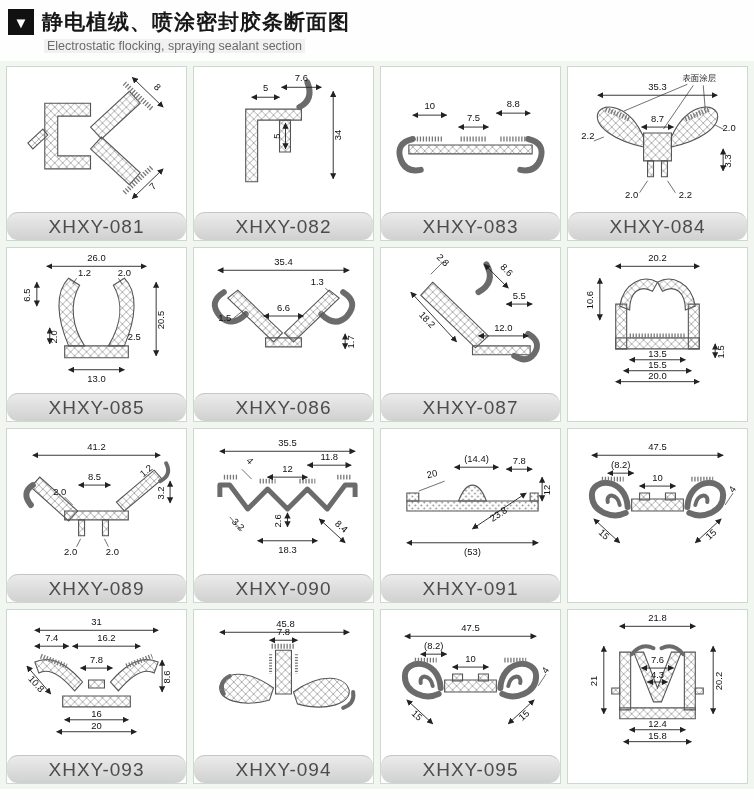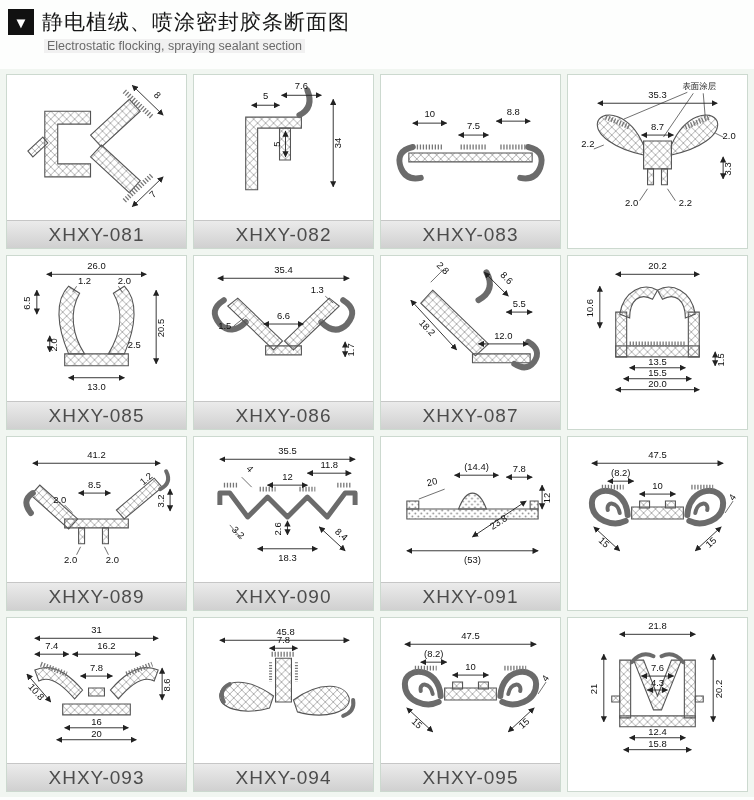--- a/index.html
+++ b/index.html
@@ -4,31 +4,31 @@
 <style>
   * { box-sizing: border-box; }
   body { margin:0; background:#fff; font-family:"Liberation Sans",sans-serif; }
   .page { width:754px; height:800px; background:#fdfefd; overflow:hidden; }
 
   
   .hdr { padding:8px 10px 4px 8px; }
   .hrow { display:flex; align-items:center; gap:8px; }
   .hicon { width:26px; height:26px; background:#111; color:#fff; font-size:15px;
            display:flex; align-items:center; justify-content:center; }
-  .title { font-size:21px; font-weight:normal; color:#171717; letter-spacing:1px; }
-  .subtitle { margin:3px 0 12px 36px; font-size:12.5px; color:#6a6a6a;
+  .title { font-size:21px; font-weight:bold; color:#171717; letter-spacing:1px; }
+  .subtitle { margin:3px 0 4px 36px; font-size:12.5px; color:#6a6a6a;
               background:#f1f1f1; display:inline-block; padding:0 3px; }
 
   
   .grid { display:flex; flex-direction:column; gap:6px; padding:5px 6px; background:#f1f6f1; }
   .row { display:flex; gap:6px; }
   .cell { flex:1; background:#fff; border:1px solid #ccd9cf; display:flex; flex-direction:column; }
   .fig { width:100%; height:145px; display:block; }
   .bar { height:28px; background:linear-gradient(#ebebeb,#d0d0d0); border-top:1px solid #c6c6c6;
-         display:flex; align-items:center; justify-content:center; }
+         display:flex; align-items:center; justify-content:center;border-radius:11px; }
   .bar span { font-size:19px; color:#4c4c4c; letter-spacing:1px; }
 
   
   .pf { fill:url(#xh); stroke:#555; stroke-width:1.1; }
   .ps { fill:url(#dt); stroke:#555; stroke-width:1.1; }
   .tk { fill:none; stroke:#6b6b6b; stroke-width:6; stroke-linecap:round; }
   .tk3 { fill:none; stroke:#6b6b6b; stroke-width:4; stroke-linecap:round; }
   .tk2 { fill:none; stroke:#6b6b6b; stroke-width:5; stroke-linejoin:round; }
   .cb { stroke:#777; stroke-width:5; stroke-dasharray:1.3 1.7; fill:none; }
   .cb2 { stroke:#777; stroke-width:3; stroke-dasharray:1.2 1.6; fill:none; }
@@ -148,20 +148,23 @@
           <line class="dl" x1="26" y1="74" x2="36" y2="70"></line>
           <text x="162" y="64">2.0</text>
           <line class="dl" x1="148" y1="58" x2="156" y2="62"></line>
           <line class="dim" x1="156" y1="82" x2="156" y2="104" marker-start="url(#ar)" marker-end="url(#ar)"></line>
           <text x="164" y="94" transform="rotate(-90 164 94)">3.3</text>
           <text x="64" y="131">2.0</text>
           <line class="dl" x1="72" y1="126" x2="80" y2="114"></line>
           <text x="118" y="131">2.2</text>
           <line class="dl" x1="108" y1="126" x2="100" y2="114"></line>
         </svg>
+        <div class="bar">
+            <span>XHXY-084</span>
+          </div>
       </div>
     </div>
 
     <div class="row">
 
       <div class="cell">
         <svg class="fig" viewBox="0 0 180 145">
           <path class="pf" d="M58,98 h64 v12 h-64 z"></path>
           <path class="pf" d="M62,98 C50,70 48,44 62,30 l11,7 C62,56 66,80 78,98 z"></path>
           <path class="pf" d="M118,98 C130,70 132,44 118,30 l-11,7 C118,56 114,78 102,98 z"></path>

